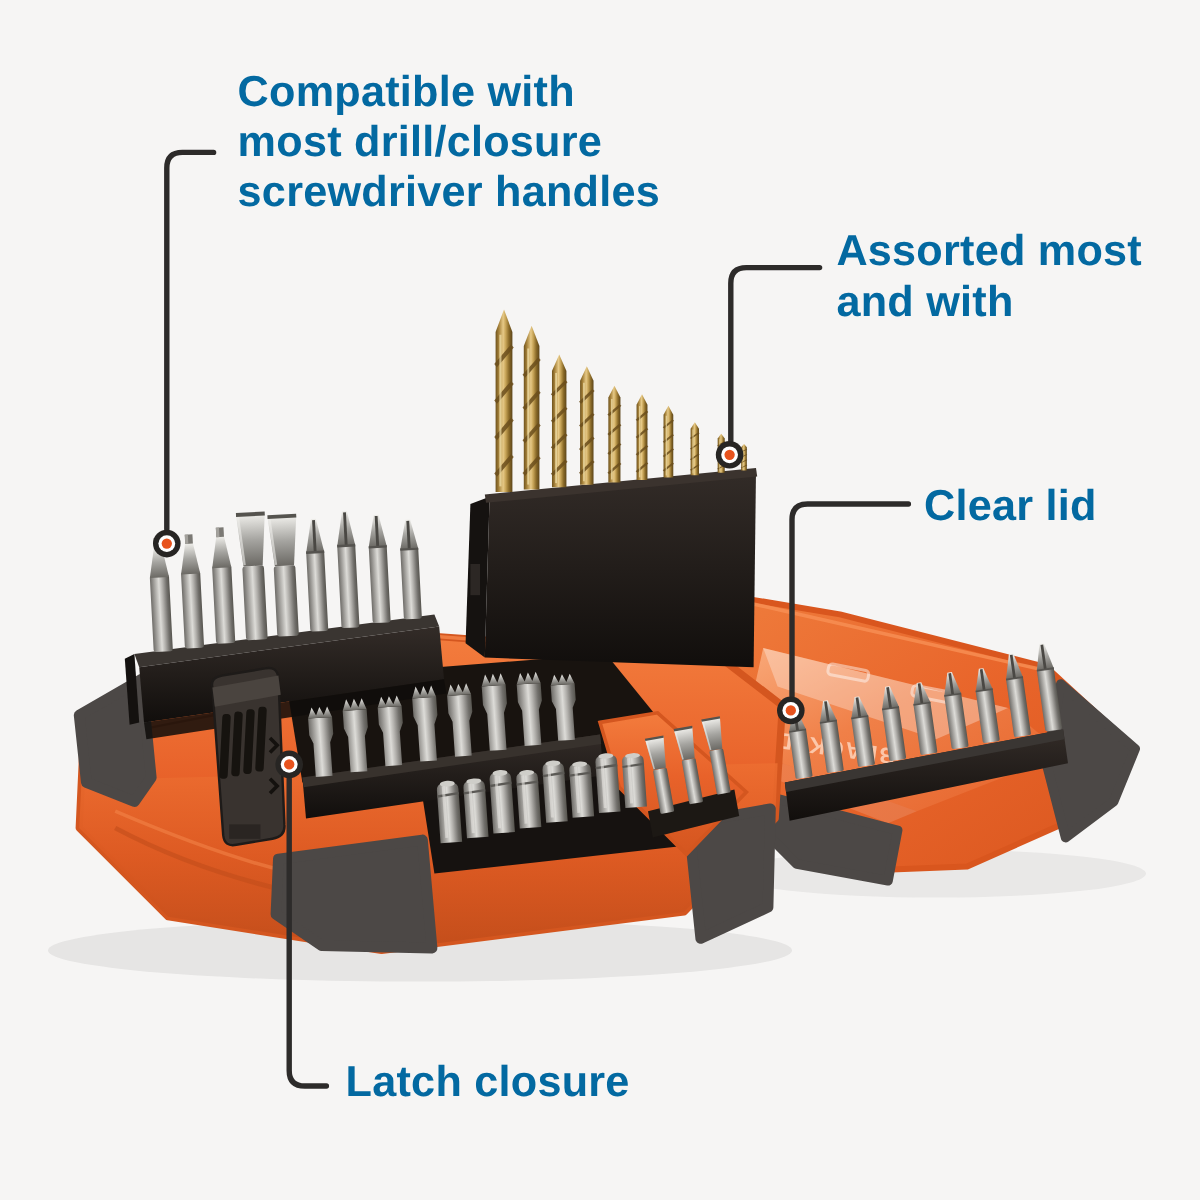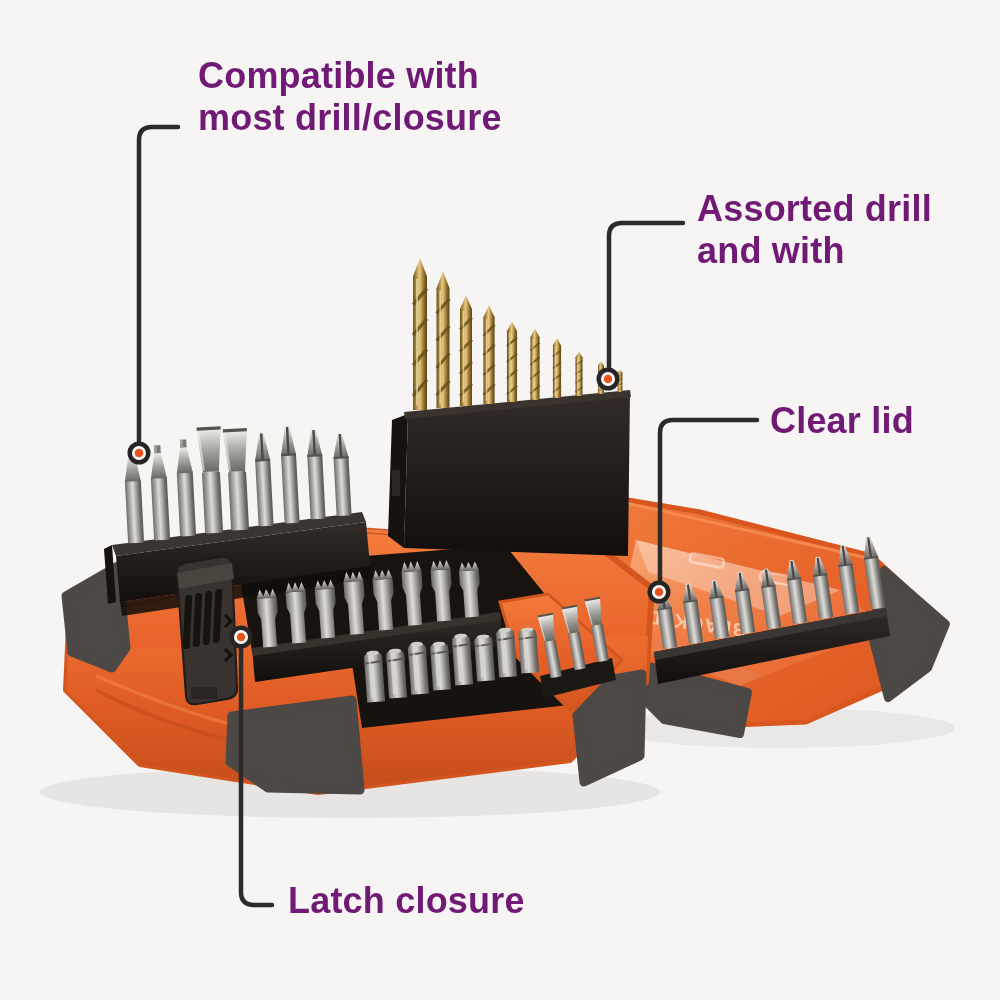--- a/index.html
+++ b/index.html
@@ -1,20 +1,20 @@
 <!DOCTYPE html>
 <html><head>
 <meta charset="utf-8">
 <style>
   html,body{margin:0;padding:0;background:#f6f5f4;}
   .stage{position:relative;width:1000px;height:1000px;background:#f6f5f4;overflow:hidden;
          font-family:"Liberation Sans",sans-serif;}
   .stage svg{position:absolute;left:0;top:0;}
   .callout{position:absolute;font-weight:700;font-size:36px;line-height:42px;
-           color:#701a75;letter-spacing:.2px;white-space:nowrap;}
+           color:#0369a1;letter-spacing:.2px;white-space:nowrap;}
   .c-compat{left:198px;top:55px;}
   .c-assort{left:697px;top:188px;}
   .c-lid{left:770px;top:400px;}
   .c-latch{left:288px;top:880px;}
 </style>
 </head>
 <body>
 
 <div class="stage">
 
@@ -248,23 +248,24 @@
   </g>
   <use href="#marker" transform="translate(139,453)"></use>
   <use href="#marker" transform="translate(608,379)"></use>
   <use href="#marker" transform="translate(659,592)"></use>
   <use href="#marker" transform="translate(241,637)"></use>
 </svg>
 
   <div class="callout c-compat">
     <div>Compatible with</div>
     <div>most drill/closure</div>
+    <div>screwdriver handles</div>
   </div>
   <div class="callout c-assort">
-    <div>Assorted drill</div>
+    <div>Assorted most</div>
     <div>and with</div>
   </div>
   <div class="callout c-lid">
     <div>Clear lid</div>
   </div>
   <div class="callout c-latch">
     <div>Latch closure</div>
   </div>
 
 </div>

